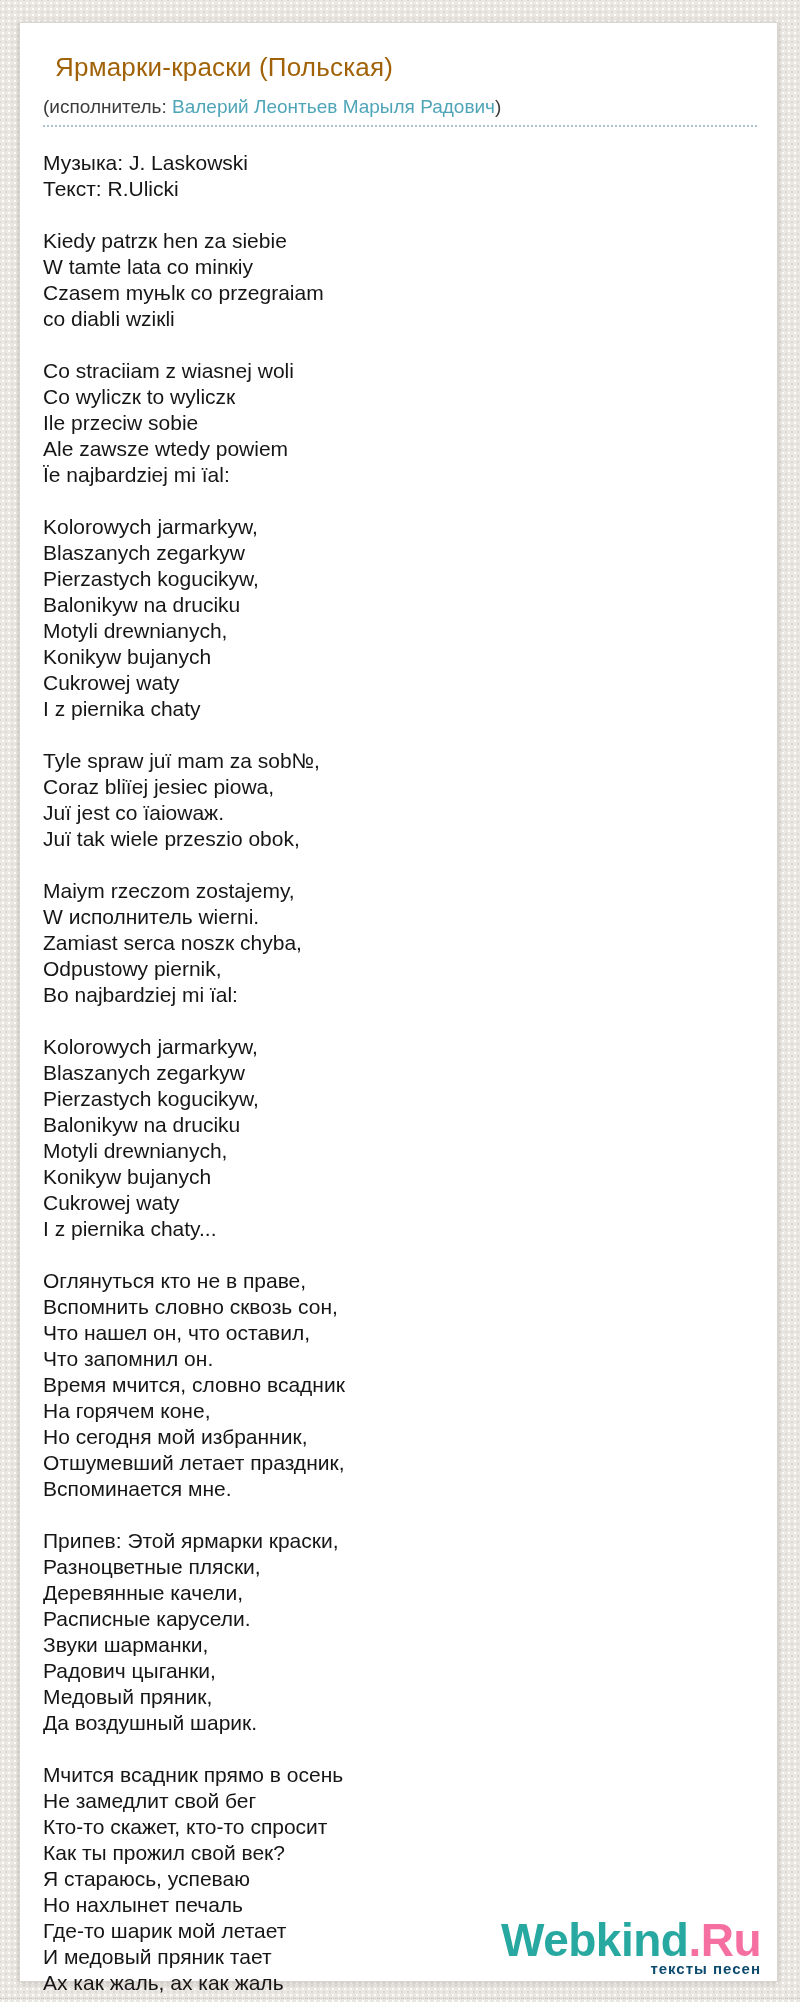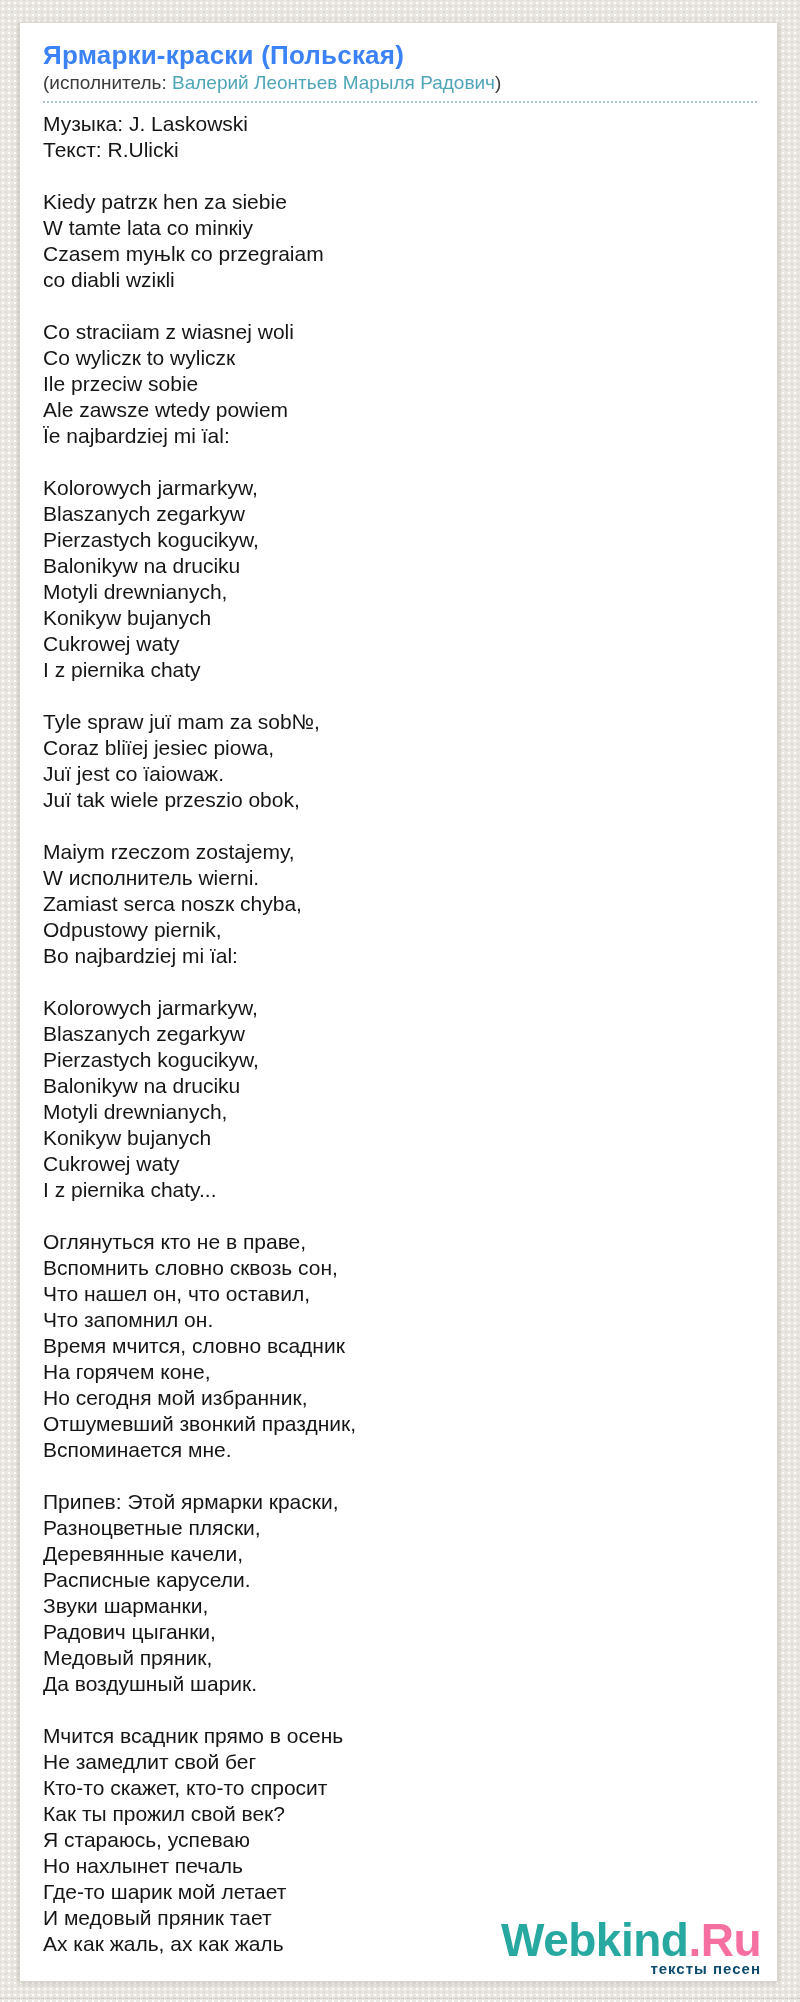--- a/index.html
+++ b/index.html
@@ -33,41 +33,41 @@
     top: 22px;
     width: 759px;
     height: 1960px;
     background: #ffffff;
     border: 1px solid #d9d5cf;
     box-shadow: 0 1px 5px rgba(120,112,100,0.35);
     box-sizing: border-box;
     padding: 16px 20px 0 23px;
   }
   .song-title {
-    margin: 0;
+    margin: 12px;
     font-size: 26px;
-    font-weight: bold;
+    font-weight: normal;
     line-height: 32px;
-    color: #3b82f6;
+    color: #a16207;
     letter-spacing: 0.2px;
   }
   .song-subtitle {
     font-size: 19px;
     line-height: 24px;
     color: #3c3c3c;
     padding-bottom: 6px;
     border-bottom: 2px dotted #a9c4d0;
   }
   .artist-link {
     color: #4fa5b8;
     text-decoration: none;
     cursor: pointer;
   }
   .lyrics {
-    margin-top: 8px;
+    margin-top: 23px;
     font-size: 21px;
     line-height: 26px;
     color: #161616;
   }
   .lyric-line {
     height: 26px;
     white-space: pre;
   }
   .logo {
     position: absolute;
@@ -147,21 +147,21 @@
       <div class="lyric-line">Cukrowej waty</div>
       <div class="lyric-line">I z piernika chaty...</div>
       <div class="lyric-line">&nbsp;</div>
       <div class="lyric-line">Оглянуться кто не в праве,</div>
       <div class="lyric-line">Вспомнить словно сквозь сон,</div>
       <div class="lyric-line">Что нашел он, что оставил,</div>
       <div class="lyric-line">Что запомнил он.</div>
       <div class="lyric-line">Время мчится, словно всадник</div>
       <div class="lyric-line">На горячем коне,</div>
       <div class="lyric-line">Но сегодня мой избранник,</div>
-      <div class="lyric-line">Отшумевший звонкий праздник,</div>
+      <div class="lyric-line">Отшумевший летает праздник,</div>
       <div class="lyric-line">Вспоминается мне.</div>
       <div class="lyric-line">&nbsp;</div>
       <div class="lyric-line">Припев: Этой ярмарки краски,</div>
       <div class="lyric-line">Разноцветные пляски,</div>
       <div class="lyric-line">Деревянные качели,</div>
       <div class="lyric-line">Расписные карусели.</div>
       <div class="lyric-line">Звуки шарманки,</div>
       <div class="lyric-line">Радович цыганки,</div>
       <div class="lyric-line">Медовый пряник,</div>
       <div class="lyric-line">Да воздушный шарик.</div>

